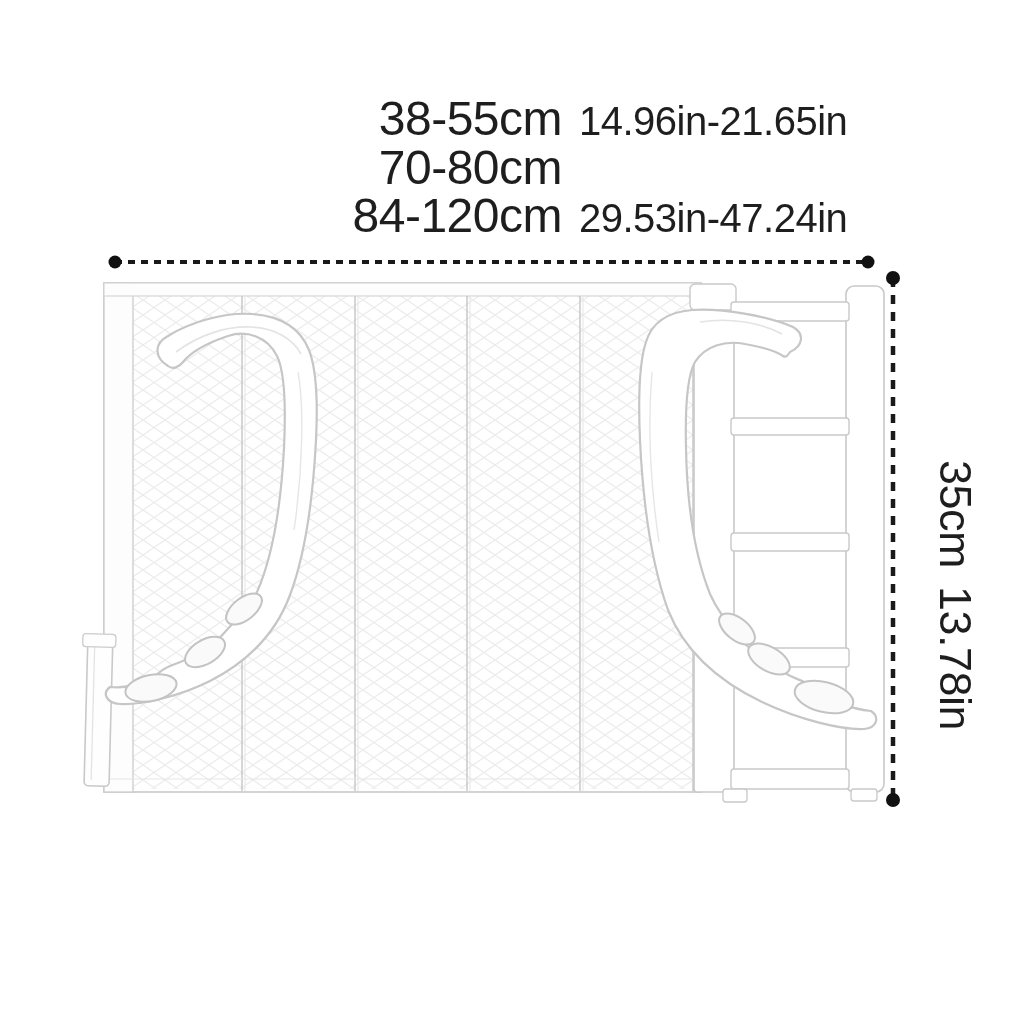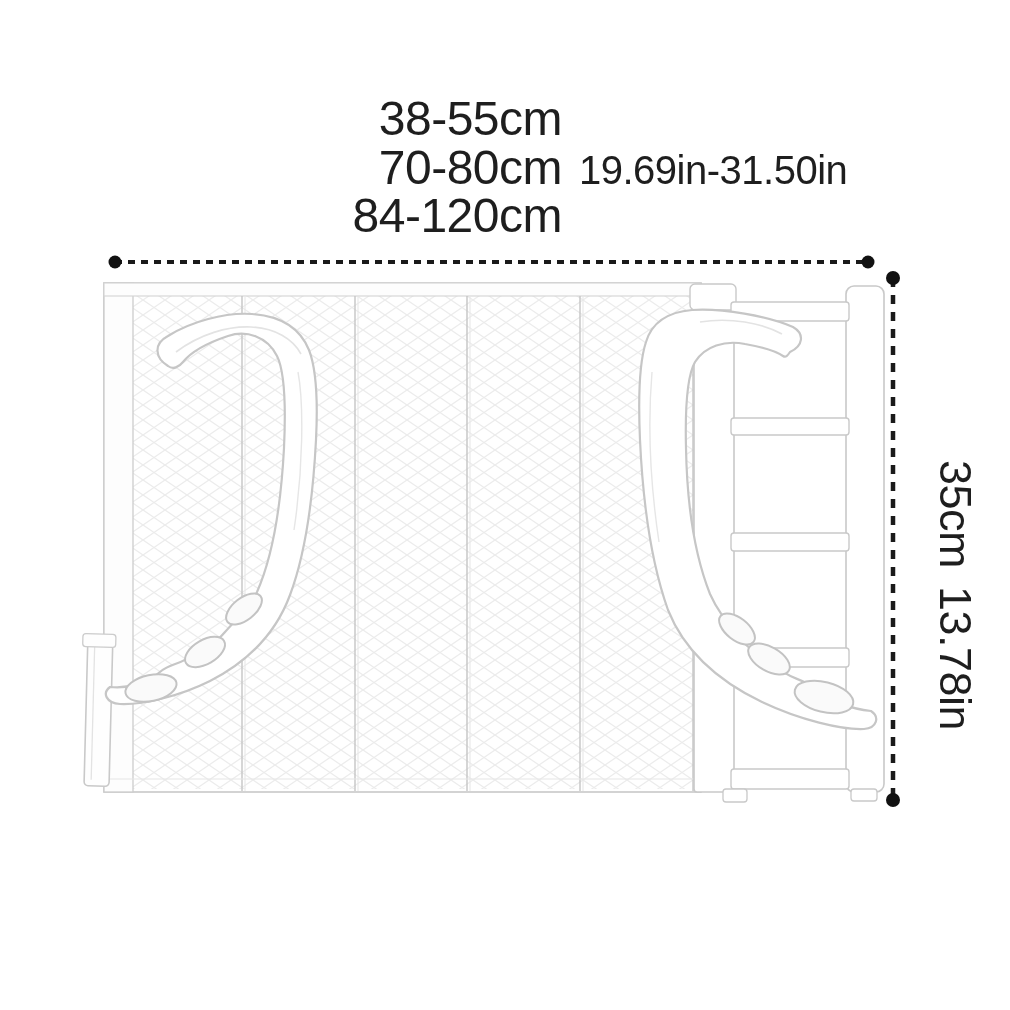--- a/index.html
+++ b/index.html
@@ -139,27 +139,28 @@
     <g>
       <line x1="893" y1="278" x2="893" y2="800" stroke="#1a1a1a" stroke-width="4.5" stroke-dasharray="9 8"></line>
       <circle cx="893" cy="278" r="7" fill="#111111"></circle>
       <circle cx="893" cy="800" r="7" fill="#111111"></circle>
     </g>
   </svg>
 
   <div class="size-rows">
     <div class="size-row">
       <span class="cm">38-55cm</span>
+      <span class="in">14.96in-21.65in</span>
     </div>
     <div class="size-row">
       <span class="cm">70-80cm</span>
-      <span class="in">19.69in-31.50in</span>
     </div>
     <div class="size-row">
       <span class="cm">84-120cm</span>
+      <span class="in">29.53in-47.24in</span>
     </div>
   </div>
 
   <div class="height-label">
     <span>35cm</span>
     <span class="hin">13.78in</span>
   </div>
 
 </div>
 

